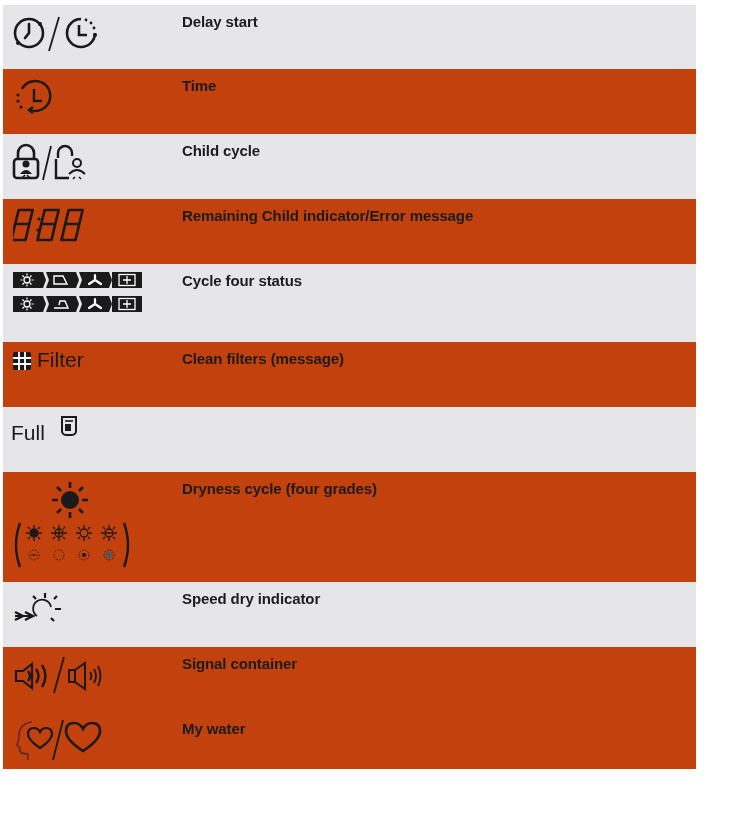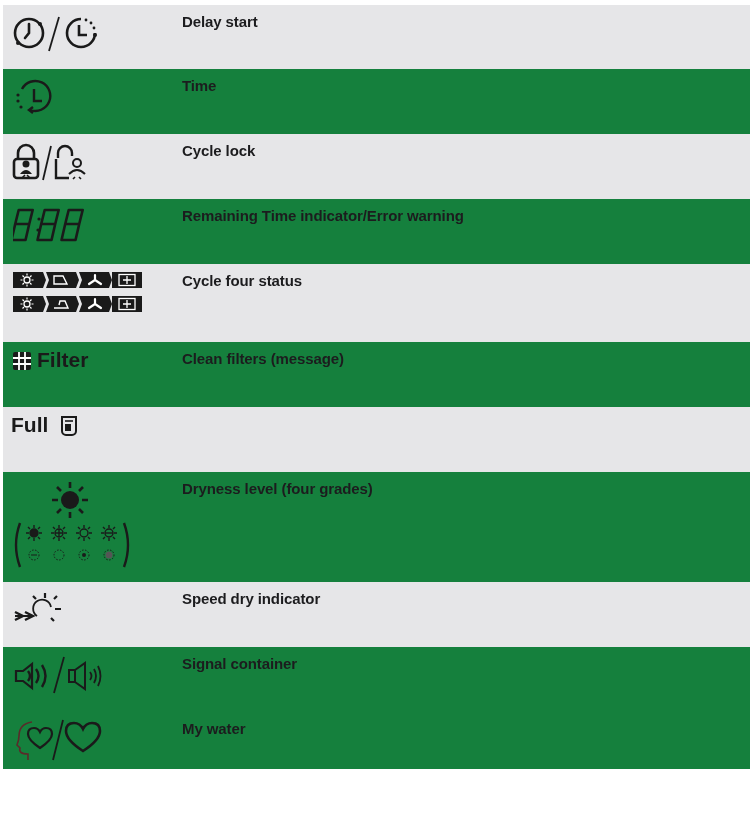--- a/index.html
+++ b/index.html
@@ -1,26 +1,26 @@
 <!DOCTYPE html>
 <html><head>
 <meta charset="utf-8">
 <style>
   html, body { margin: 0; padding: 0; background: #ffffff; }
   body { width: 754px; height: 834px; position: relative; overflow: hidden;
          font-family: "Liberation Sans", "DejaVu Sans", sans-serif; color: #1a1a1a; }
   .table { position: absolute; left: 3px; top: 5px; width: 747px; }
-  .row { position: relative; box-sizing: border-box; width: 747px; }
+  .row { position: relative; box-sizing: border-box; width: 693px; }
   .row.gray { background: #e6e6e8; }
-  .row.white { background: #15803d; }
+  .row.white { background: #c2410c; }
   .icon-cell { position: absolute; left: 6px; top: 0; width: 165px; height: 100%; }
   .label { position: absolute; left: 179px; top: 8px; font-size: 15px; font-weight: bold;
            letter-spacing: -0.1px; color: #1c1c1e; white-space: nowrap; }
   svg { display: block; position: absolute; }
-  .txt-icon { position: absolute; font-weight: bold; font-size: 21px; color: #1a1a1a; }
+  .txt-icon { position: absolute; font-weight: normal; font-size: 21px; color: #1a1a1a; }
 </style>
 </head>
 <body>
 
 <div class="table">
 
   <div class="row gray" style="height:64px">
     <div class="icon-cell">
       <svg style="left:2px;top:10px" width="36" height="36" viewBox="0 0 36 36">
         <circle cx="18" cy="18" r="14" fill="none" stroke="#1a1a1a" stroke-width="2.6"></circle>
@@ -70,36 +70,36 @@
         <line x1="10" y1="2" x2="2" y2="36" stroke="#1a1a1a" stroke-width="1.8"></line>
       </svg>
       <svg style="left:44px;top:8px" width="34" height="40" viewBox="0 0 34 40">
         <path d="M5 16 V11 A7 7 0 0 1 19 11 V14" fill="none" stroke="#1a1a1a" stroke-width="2.4"></path>
         <path d="M16 36 H3 V17" fill="none" stroke="#1a1a1a" stroke-width="2.4"></path>
         <circle cx="24" cy="21" r="4" fill="none" stroke="#1a1a1a" stroke-width="2"></circle>
         <path d="M16 32 Q24 24 32 32" fill="none" stroke="#1a1a1a" stroke-width="2"></path>
         <path d="M20 37 L22 35 M28 37 L26 35" stroke="#1a1a1a" stroke-width="1.6"></path>
       </svg>
     </div>
-    <span class="label">Cycle lock</span>
+    <span class="label">Child cycle</span>
   </div>
 
   <div class="row white" style="height:65px">
     <div class="icon-cell">
       <svg style="left:4px;top:8px" width="74" height="36" viewBox="0 0 74 36">
         <g fill="none" stroke="#1a1a1a" stroke-width="2.6" stroke-linejoin="round">
           <path d="M4 3 H18 L16 17 H2 Z M2 17 H16 L14 33 H0 Z" transform="translate(2,0) skewX(-6)"></path>
           <path d="M4 3 H18 L16 17 H2 Z M2 17 H16 L14 33 H0 Z" transform="translate(28,0) skewX(-6)"></path>
           <path d="M4 3 H18 L16 17 H2 Z M2 17 H16 L14 33 H0 Z" transform="translate(52,0) skewX(-6)"></path>
         </g>
         <circle cx="26" cy="12" r="1.6" fill="#1a1a1a"></circle>
           <circle cx="25" cy="23" r="1.6" fill="#1a1a1a"></circle>
       </svg>
     </div>
-    <span class="label">Remaining Time indicator/Error warning</span>
+    <span class="label">Remaining Child indicator/Error message</span>
   </div>
 
   <div class="row gray" style="height:78px">
     <div class="icon-cell">
       <svg style="left:4px;top:8px" width="134" height="50" viewBox="0 0 134 50">
         <g id="bar">
           <path d="M0 0 H30 L33 8 L30 16 H0 Z" fill="#1a1a1a"></path>
           <path d="M33 0 H63 L66 8 L63 16 H33 L36 8 Z" fill="#1a1a1a"></path>
           <path d="M66 0 H96 L99 8 L96 16 H66 L69 8 Z" fill="#1a1a1a"></path>
           <rect x="99" y="0" width="30" height="16" fill="#1a1a1a"></rect>
@@ -133,21 +133,21 @@
         <rect x="1" y="1" width="18" height="18" rx="2" fill="#1a1a1a"></rect>
         <path d="M7 1 V19 M13 1 V19 M1 7 H19 M1 13 H19" stroke="#fff" stroke-width="1.8"></path>
       </svg>
       <span class="txt-icon" style="left:28px;top:6px">Filter</span>
     </div>
     <span class="label">Clean filters (message)</span>
   </div>
 
   <div class="row gray" style="height:65px">
     <div class="icon-cell">
-      <span class="txt-icon" style="left:2px;top:6px">Full</span>
+      <span class="txt-icon" style="left:2px;top:14px">Full</span>
       <svg style="left:50px;top:8px" width="20" height="22" viewBox="0 0 20 22">
         <path d="M3 2 H17 V16 A4 4 0 0 1 13 20 H7 A4 4 0 0 1 3 16 Z" fill="none" stroke="#1a1a1a" stroke-width="2"></path>
         <rect x="6" y="9" width="6" height="7" fill="#1a1a1a"></rect>
         <path d="M6 6 H14" stroke="#1a1a1a" stroke-width="1.6"></path>
       </svg>
     </div>
   </div>
 
   <div class="row white" style="height:110px">
     <div class="icon-cell">
@@ -174,21 +174,21 @@
           <circle cx="22" cy="35" r="5" fill="none"></circle>
             <circle cx="47" cy="35" r="5" fill="none"></circle>
           <circle cx="72" cy="35" r="5" fill="none"></circle>
             <circle cx="97" cy="35" r="5" fill="none"></circle>
         </g>
         <path d="M19 35 H25" stroke="#1a1a1a" stroke-width="1"></path>
         <circle cx="72" cy="35" r="2" fill="#1a1a1a"></circle>
         <circle cx="97" cy="35" r="3.5" fill="#555"></circle>
       </svg>
     </div>
-    <span class="label">Dryness level (four grades)</span>
+    <span class="label">Dryness cycle (four grades)</span>
   </div>
 
   <div class="row gray" style="height:65px">
     <div class="icon-cell">
       <svg style="left:4px;top:8px" width="48" height="40" viewBox="0 0 48 40">
         <path d="M24 26 A9 9 0 1 1 38 17" fill="none" stroke="#1a1a1a" stroke-width="1.8"></path>
         <path d="M32 3 V8 M20 6 L23 9 M44 6 L41 9 M42 19 H48 M38 28 L41 31" stroke="#1a1a1a" stroke-width="2.2"></path>
         <path d="M2 22 L10 26 L2 30 M12 22 L20 26 L12 30" fill="none" stroke="#1a1a1a" stroke-width="2.4"></path>
         <path d="M2 26 H18" stroke="#1a1a1a" stroke-width="2"></path>
       </svg>

